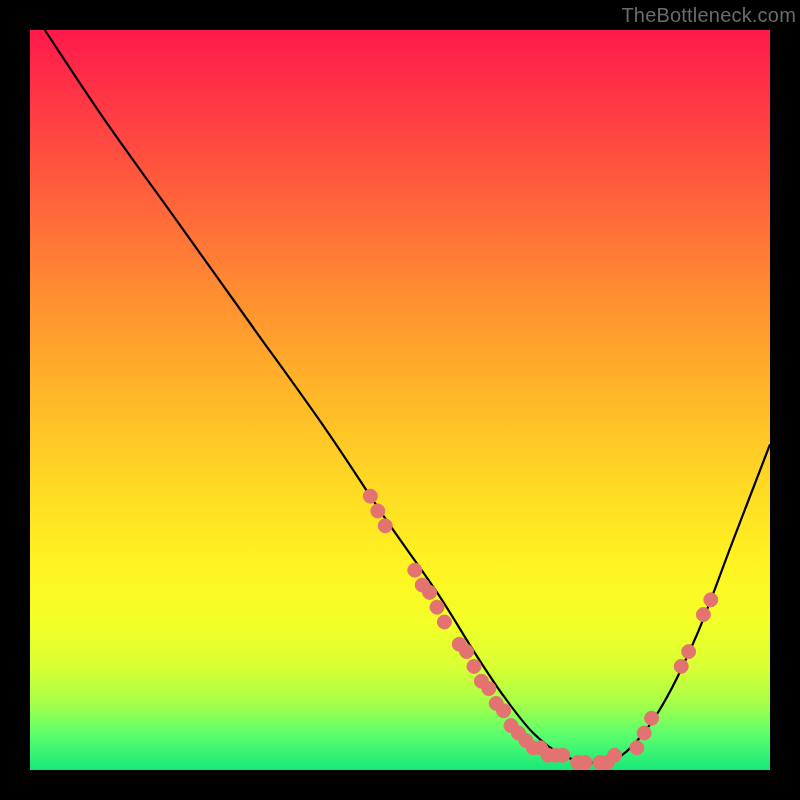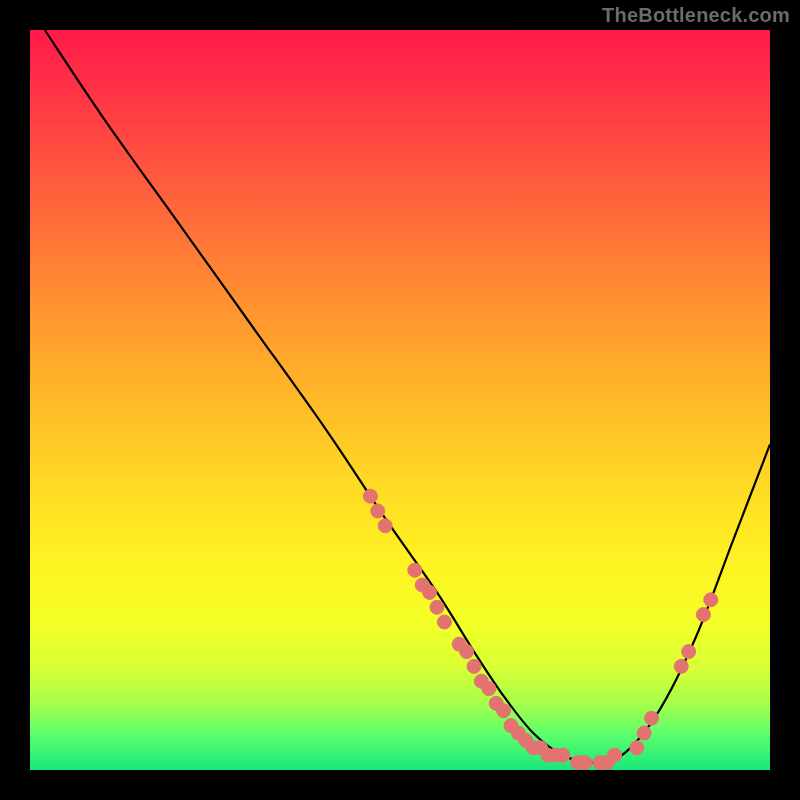--- a/index.html
+++ b/index.html
@@ -7,24 +7,24 @@
     padding: 0;
     background: #000;
     width: 800px;
     height: 800px;
     overflow: hidden;
     font-family: Arial, Helvetica, sans-serif;
   }
   .attribution {
     position: absolute;
     top: 4px;
-    right: 10px;
+    right: 4px;
     color: #6b6b6b;
     font-size: 20px;
-    font-weight: 700;
+    font-weight: 400;
     letter-spacing: 0.2px;
   }
   .plot-frame {
     position: absolute;
     left: 30px;
     top: 30px;
     width: 740px;
     height: 740px;
     background: linear-gradient(
       to bottom,

